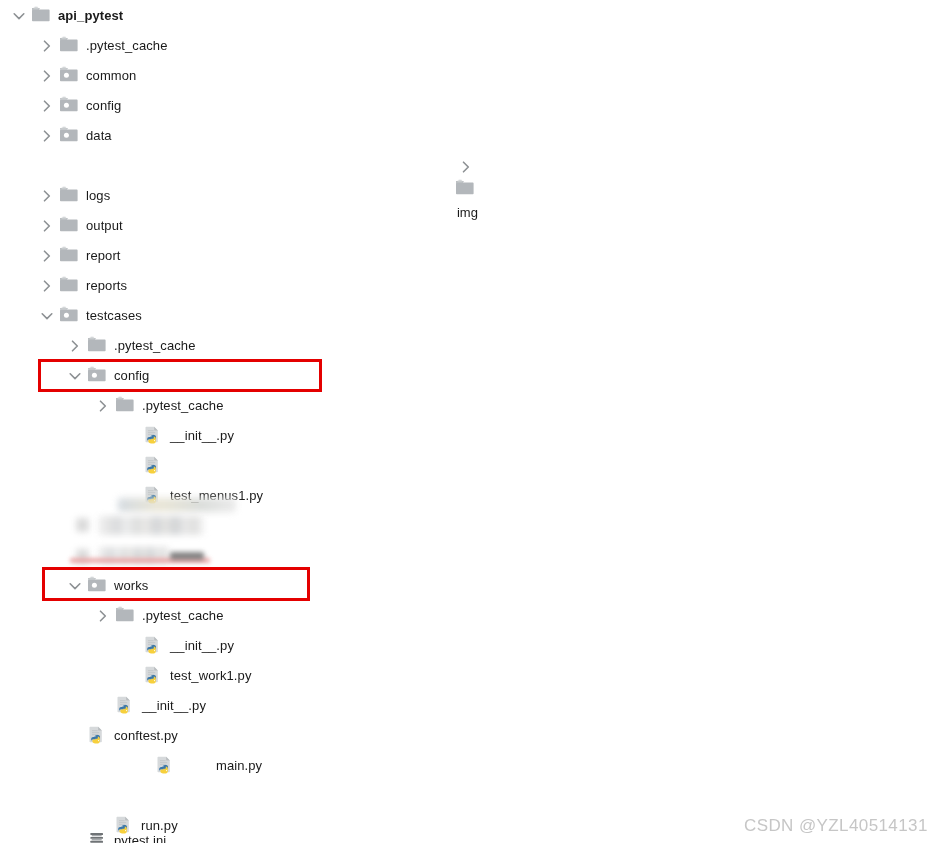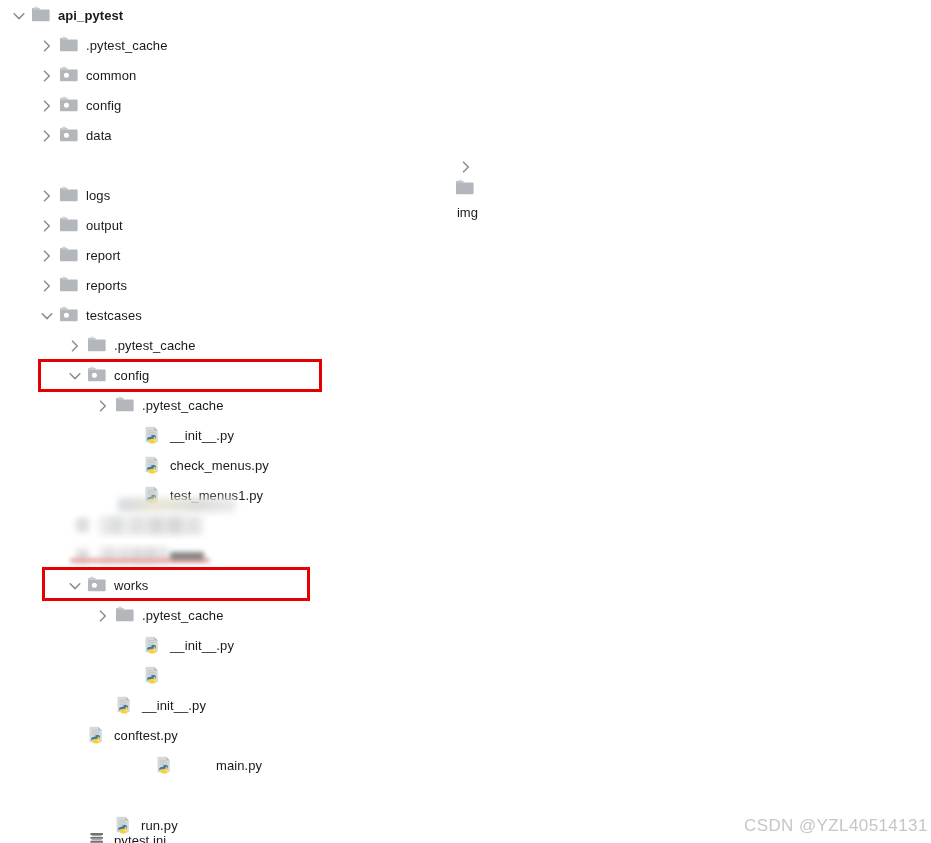--- a/index.html
+++ b/index.html
@@ -405,21 +405,20 @@
           <path d="M11.2 0.8 l3.6 3.6 h-3.6 z" fill="#b9bdc0"></path>
           <rect x="5.0" y="4.2" width="5.6" height="1.0" fill="#c2c6c9"></rect>
           <rect x="5.0" y="6.2" width="7.2" height="1.0" fill="#c2c6c9"></rect>
           <rect x="5.0" y="8.2" width="6.2" height="1.0" fill="#c2c6c9"></rect>
           <path d="M7.0 9.0 c0-1.4 1.0-2.1 2.9-2.1 c1.9 0 2.8 0.6 2.8 2.0 v1.9 h-2.9 v0.6 h-3.9 c-1.2 0-2.0 0.8-2.0 2.3 v-2.4 c0-1.4 0.8-2.3 2.0-2.3 z" fill="#3b77a9" transform="translate(0.3,2.0)"></path>
           <path d="M12.4 12.0 c1.2 0 2.0 0.9 2.0 2.3 v2.4 c0 1.4-0.8 2.3-2.0 2.3 h-2.6 c-1.6 0-2.8-0.8-2.8-2.1 v-1.9 h2.9 v-0.6 h2.5 z" fill="#f7d03c" transform="translate(-1.6,-1.6)"></path>
           <circle cx="8.0" cy="10.0" r="0.55" fill="#ffffff"></circle>
           <circle cx="11.5" cy="14.6" r="0.55" fill="#ffffff"></circle>
         </svg>
       </span>
-      <span class="label">check_menus.py</span>
     </div>
     <div class="row" style="position: absolute; left: 0px; top: 481px; width: 931px;">
       <div class="ind" style="width: 120px;"></div>
       <span class="twisty none"></span>
       <span class="icon">
         <svg width="22" height="21" viewBox="0 0 22 21">
           <path d="M3.2 0.8 h8.0 l3.6 3.6 v11.2 a0.7 0.7 0 0 1 -0.7 0.7 h-10.9 a0.7 0.7 0 0 1 -0.7 -0.7 v-14.1 a0.7 0.7 0 0 1 0.7 -0.7 z" fill="#d6d9db"></path>
           <path d="M11.2 0.8 l3.6 3.6 h-3.6 z" fill="#b9bdc0"></path>
           <rect x="5.0" y="4.2" width="5.6" height="1.0" fill="#c2c6c9"></rect>
           <rect x="5.0" y="6.2" width="7.2" height="1.0" fill="#c2c6c9"></rect>
@@ -501,20 +500,21 @@
           <path d="M11.2 0.8 l3.6 3.6 h-3.6 z" fill="#b9bdc0"></path>
           <rect x="5.0" y="4.2" width="5.6" height="1.0" fill="#c2c6c9"></rect>
           <rect x="5.0" y="6.2" width="7.2" height="1.0" fill="#c2c6c9"></rect>
           <rect x="5.0" y="8.2" width="6.2" height="1.0" fill="#c2c6c9"></rect>
           <path d="M7.0 9.0 c0-1.4 1.0-2.1 2.9-2.1 c1.9 0 2.8 0.6 2.8 2.0 v1.9 h-2.9 v0.6 h-3.9 c-1.2 0-2.0 0.8-2.0 2.3 v-2.4 c0-1.4 0.8-2.3 2.0-2.3 z" fill="#3b77a9" transform="translate(0.3,2.0)"></path>
           <path d="M12.4 12.0 c1.2 0 2.0 0.9 2.0 2.3 v2.4 c0 1.4-0.8 2.3-2.0 2.3 h-2.6 c-1.6 0-2.8-0.8-2.8-2.1 v-1.9 h2.9 v-0.6 h2.5 z" fill="#f7d03c" transform="translate(-1.6,-1.6)"></path>
           <circle cx="8.0" cy="10.0" r="0.55" fill="#ffffff"></circle>
           <circle cx="11.5" cy="14.6" r="0.55" fill="#ffffff"></circle>
         </svg>
       </span>
+      <span class="label">test_work1.py</span>
     </div>
     <div class="row" style="position: absolute; left: 0px; top: 691px; width: 931px;">
       <div class="ind" style="width: 92px;"></div>
       <span class="twisty none"></span>
       <span class="icon">
         <svg width="22" height="21" viewBox="0 0 22 21">
           <path d="M3.2 0.8 h8.0 l3.6 3.6 v11.2 a0.7 0.7 0 0 1 -0.7 0.7 h-10.9 a0.7 0.7 0 0 1 -0.7 -0.7 v-14.1 a0.7 0.7 0 0 1 0.7 -0.7 z" fill="#d6d9db"></path>
           <path d="M11.2 0.8 l3.6 3.6 h-3.6 z" fill="#b9bdc0"></path>
           <rect x="5.0" y="4.2" width="5.6" height="1.0" fill="#c2c6c9"></rect>
           <rect x="5.0" y="6.2" width="7.2" height="1.0" fill="#c2c6c9"></rect>

